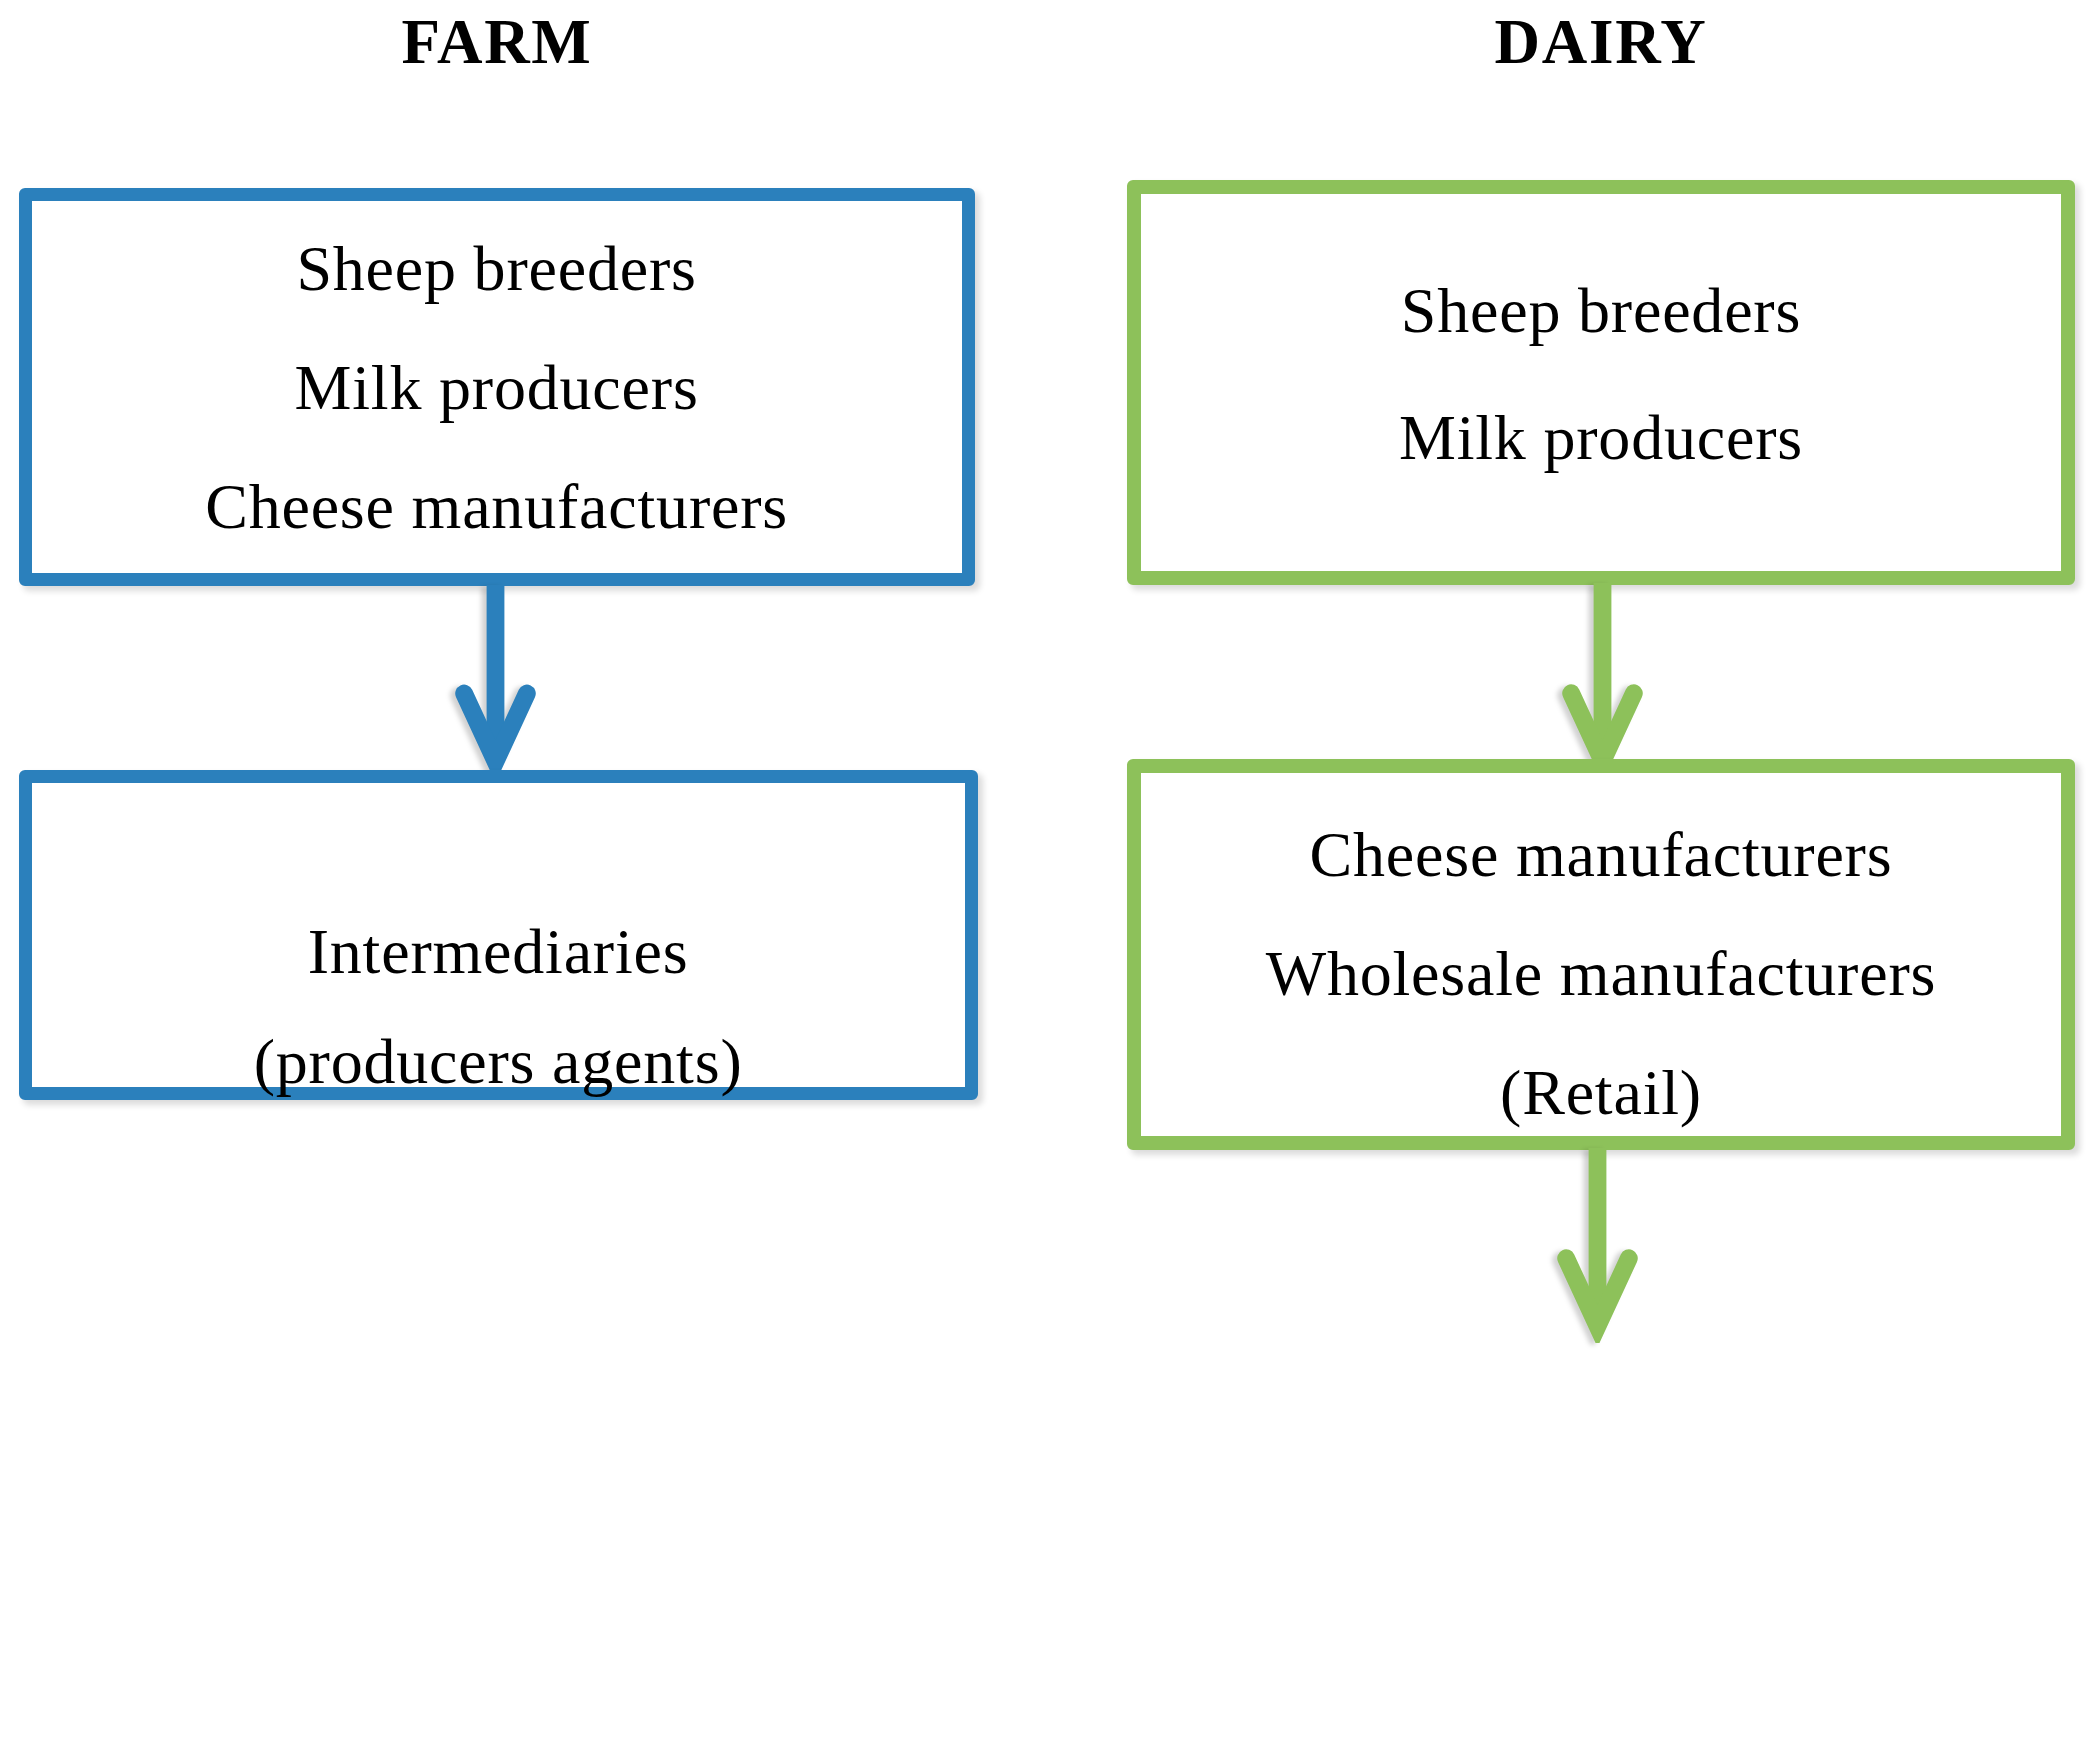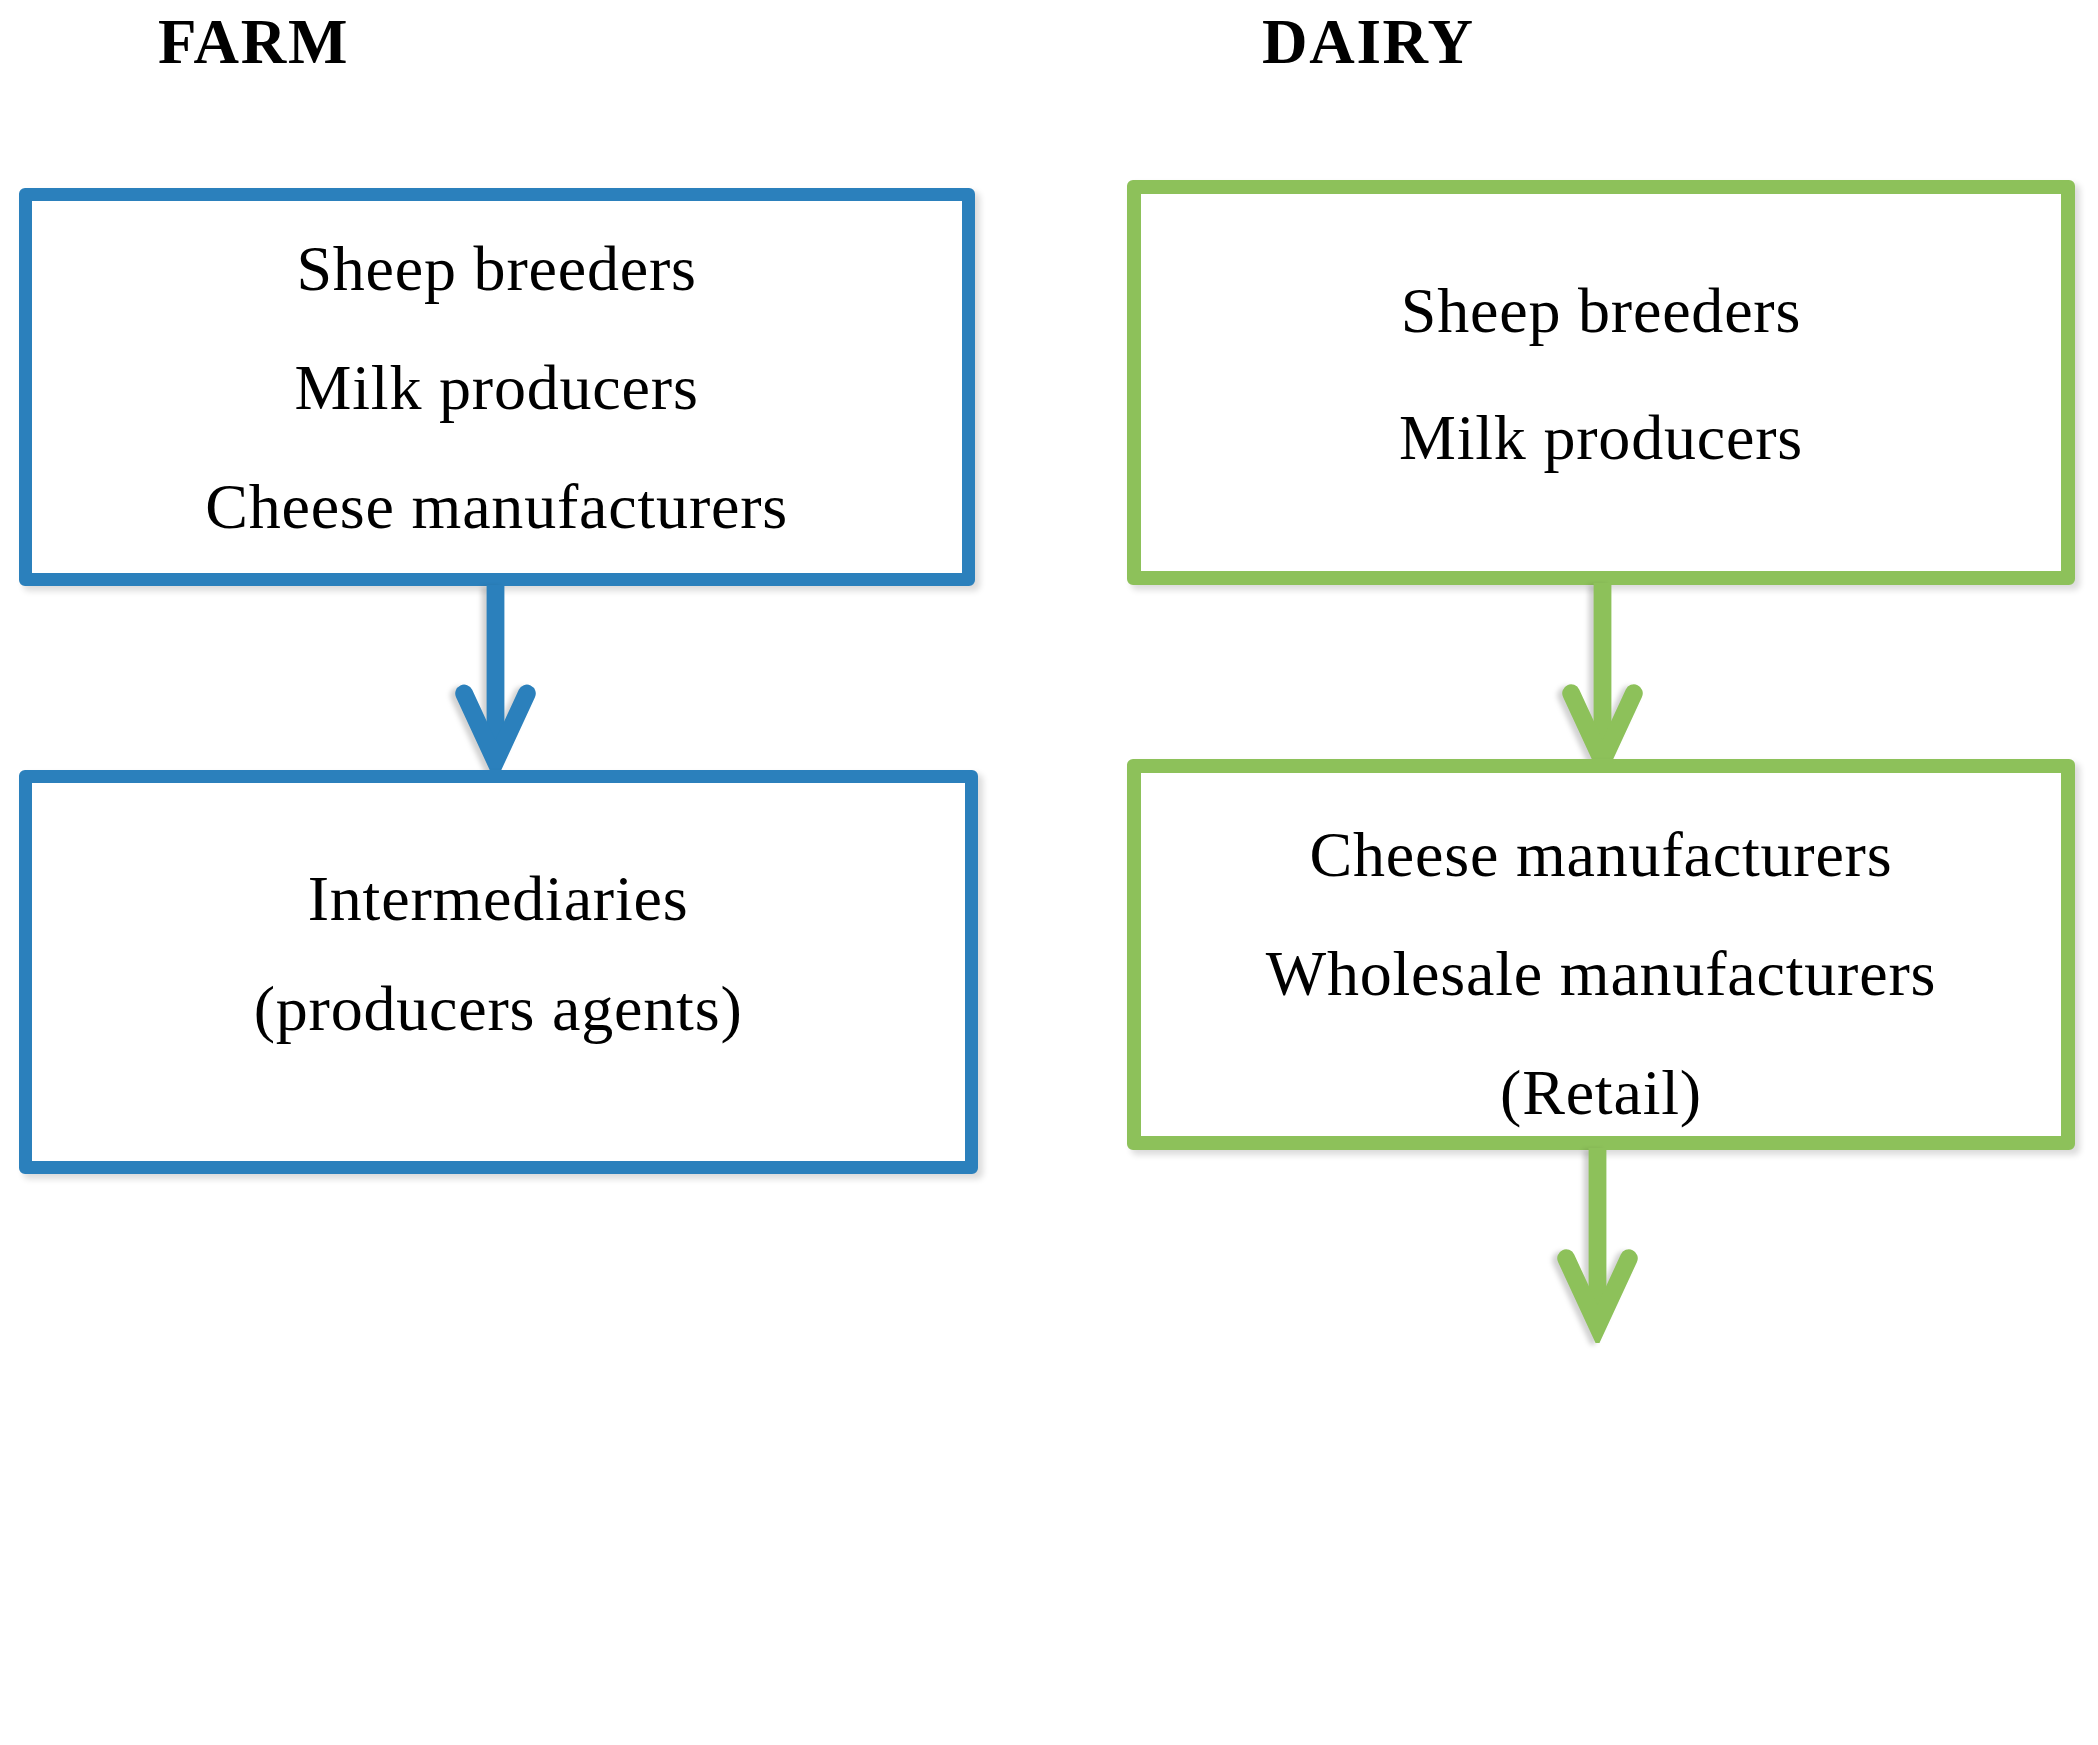--- a/index.html
+++ b/index.html
@@ -9,21 +9,21 @@
     height:1745px;
     background:#ffffff;
     font-family:"Liberation Serif", serif;
     color:#000000;
     overflow:hidden;
   }
   .col-title{
     position:absolute;
     top:0;
     width:678px;
-    text-align:left;
+    text-align:center;
     font-size:63px;
     font-weight:700;
     letter-spacing:1.7px;
     line-height:85px;
   }
   #farm-title{left:158px;}
   #dairy-title{left:1262px;}
 
   .node{
     position:absolute;
@@ -40,23 +40,23 @@
   .farm-node{border:13.6px solid var(--farm-color,#2b80bc);}
   .dairy-node{border:14.4px solid var(--dairy-color,#8dc15a);}
 
   
   #farm-box-1{
     left:18.6px; top:188px; width:956px; height:398px;
     display:flex; flex-direction:column; justify-content:center;
     line-height:119px;
   }
   #farm-box-2{
-    left:18.6px; top:770px; width:959px; height:404px;
+    left:18.6px; top:770px; width:959px; height:330px;
     line-height:110px;
-    padding-top:61px;
+    padding-top:114px;
   }
 
   
   #dairy-box-1{
     left:1127px; top:180px; width:948px; height:405px;
     display:flex; flex-direction:column; justify-content:center;
     line-height:127px;
     padding-bottom:17px;
   }
   #dairy-box-2{

